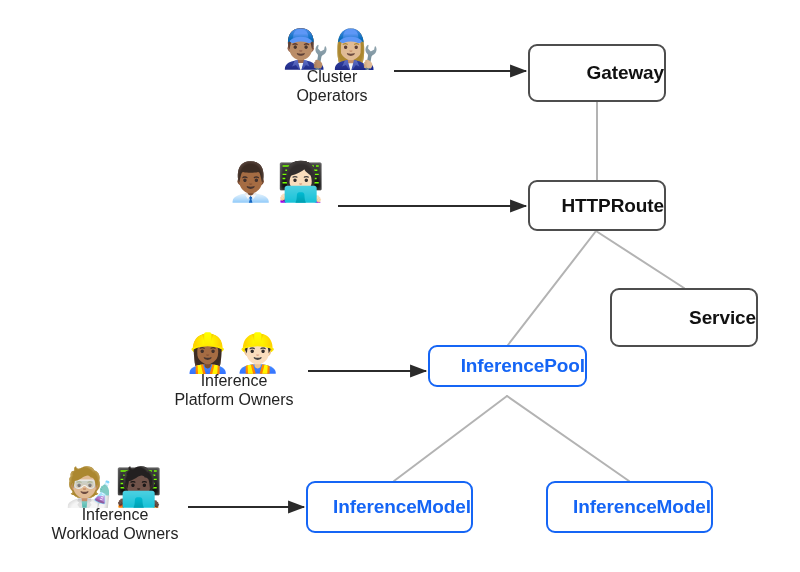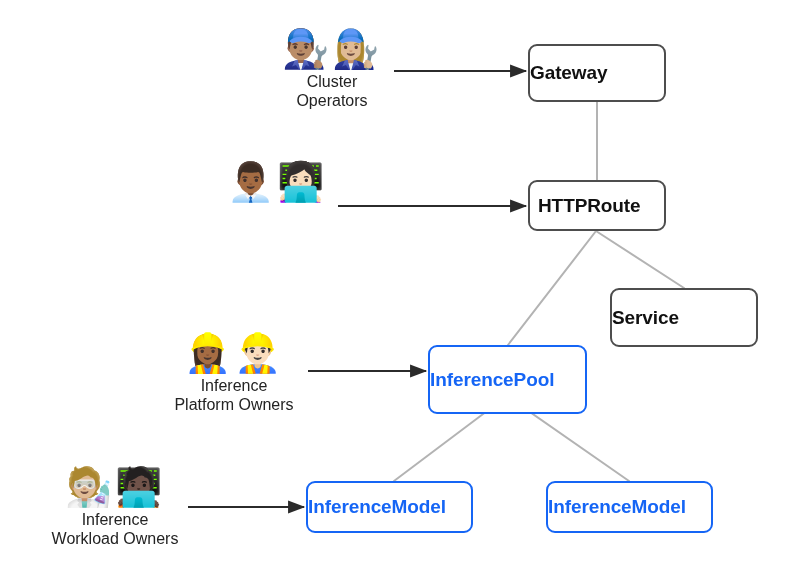--- a/index.html
+++ b/index.html
@@ -25,21 +25,21 @@
     width: 800px;
     height: 572px;
     pointer-events: none;
   }
   
   .node {
     position: absolute;
     box-sizing: border-box;
     display: flex;
     align-items: center;
-    justify-content: flex-start;
+    justify-content: flex-end;
     background: #ffffff;
     border-radius: 9px;
     font-weight: bold;
     letter-spacing: -0.1px;
     white-space: nowrap;
     z-index: 3;
   }
   .node.core {
     border: 2.2px solid #4d4d4d;
     color: #111111;
@@ -56,21 +56,20 @@
     align-items: center;
     z-index: 3;
   }
   .persona-emojis {
     font-family: "DejaVu Sans", sans-serif;
     line-height: 1;
     letter-spacing: 2px;
     white-space: nowrap;
   }
   .persona-label {
-    margin-top: 5px;
     text-align: center;
     color: #232323;
     font-weight: normal;
     line-height: 1.18;
     white-space: pre-line;
   }
 </style>
 </head>
 <body>
 
@@ -100,21 +99,21 @@
   <div id="node-layer">
       <div class="node core" style="left: 528px; top: 44px; width: 138px; height: 58px; font-size: 19px; border-color: rgb(77, 77, 77); color: rgb(17, 17, 17);">
         <span>Gateway</span>
       </div>
       <div class="node core" style="left: 528px; top: 180px; width: 138px; height: 51px; font-size: 19px; border-color: rgb(77, 77, 77); color: rgb(17, 17, 17); padding-left: 8px;">
         <span>HTTPRoute</span>
       </div>
       <div class="node core" style="left: 610px; top: 288px; width: 148px; height: 59px; font-size: 19px; border-color: rgb(77, 77, 77); color: rgb(17, 17, 17);">
         <span>Service</span>
       </div>
-      <div class="node ext" style="left: 428px; top: 345px; width: 159px; height: 69px; font-size: 19px; border-color: rgb(21, 101, 245); color: rgb(21, 101, 245);">
+      <div class="node ext" style="left: 428px; top: 345px; width: 159px; height: 42px; font-size: 19px; border-color: rgb(21, 101, 245); color: rgb(21, 101, 245);">
         <span>InferencePool</span>
       </div>
       <div class="node ext" style="left: 306px; top: 481px; width: 167px; height: 52px; font-size: 19px; border-color: rgb(21, 101, 245); color: rgb(21, 101, 245);">
         <span>InferenceModel</span>
       </div>
       <div class="node ext" style="left: 546px; top: 481px; width: 167px; height: 52px; font-size: 19px; border-color: rgb(21, 101, 245); color: rgb(21, 101, 245);">
         <span>InferenceModel</span>
       </div>
     </div>
   <div id="persona-layer">

